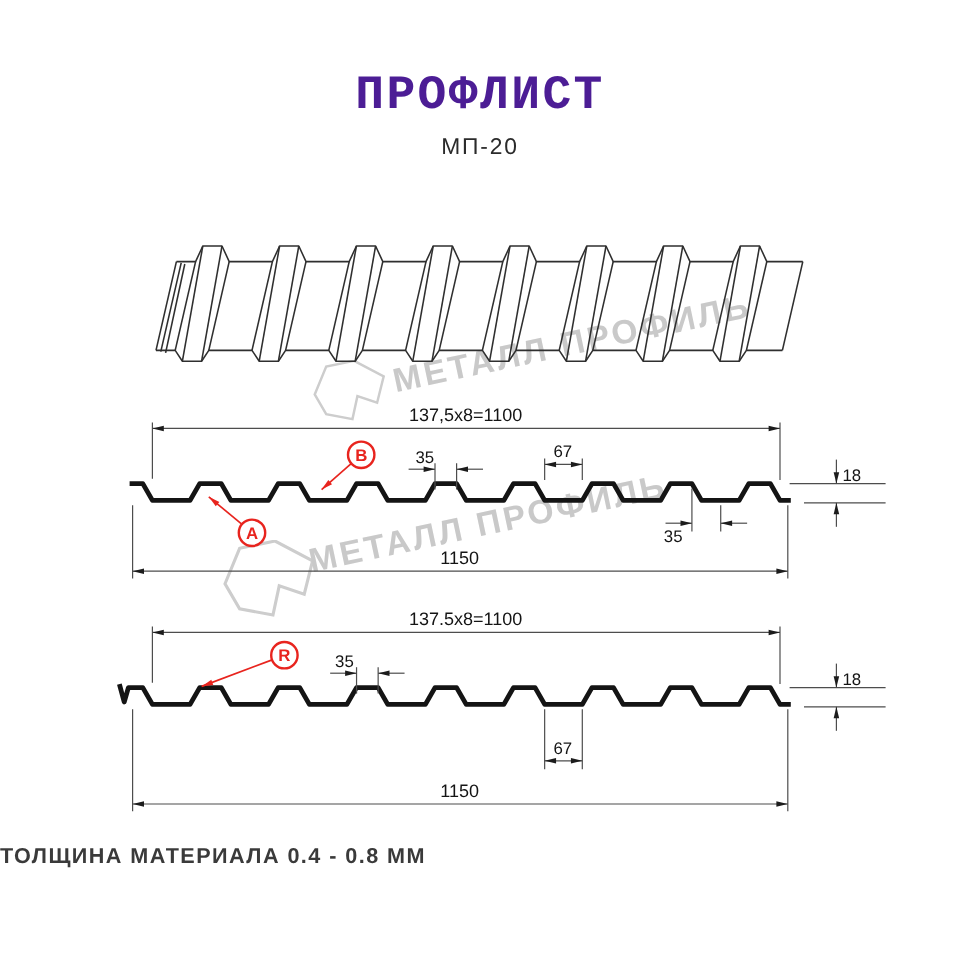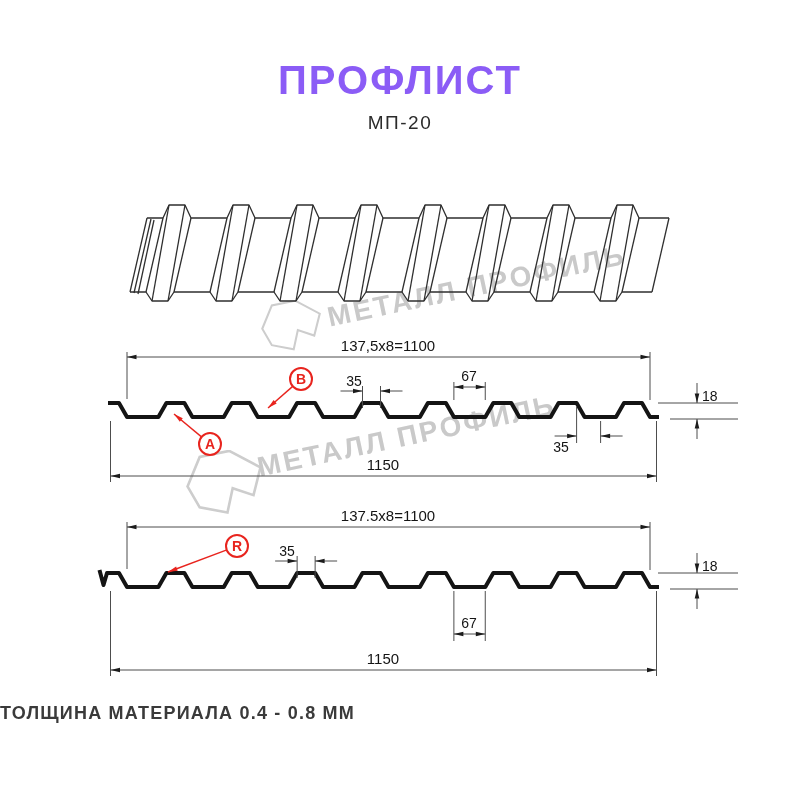--- a/index.html
+++ b/index.html
@@ -1,20 +1,20 @@
 <!DOCTYPE html>
 <html><head>
 <meta charset="utf-8">
 <style>
   html,body{margin:0;padding:0;background:#fff;}
   .page{position:relative;width:800px;height:800px;background:#fff;overflow:hidden;
         font-family:"Liberation Sans", sans-serif;}
   header{position:absolute;top:58px;left:0;width:800px;text-align:center;z-index:5;}
-  h1{margin:0;font-size:40px;font-weight:bold;letter-spacing:2px;color:#8b5cf6;
-     font-family:Liberation Sans, sans-serif;}
+  h1{margin:0;font-size:40px;font-weight:bold;letter-spacing:2px;color:#4c1d95;
+     font-family:Liberation Mono, monospace;}
   .subtitle{margin-top:9px;font-size:19px;font-weight:500;letter-spacing:1.5px;color:#2b2b2b;}
   footer{position:absolute;top:703px;left:0;width:800px;text-align:left;z-index:5;}
   .caption{font-size:18px;font-weight:bold;letter-spacing:1.2px;color:#3a3a3a;}
 
   
   .wm-text{position:absolute;z-index:1;white-space:nowrap;color:#c9c9c9;font-weight:bold;
            font-size:28px;letter-spacing:2.5px;transform:rotate(-12deg);transform-origin:left center;}
   .wm1-text{left:328px;top:302px;}
   .wm2-text{left:258px;top:452px;}
   .wm-logo{position:absolute;z-index:1;}

